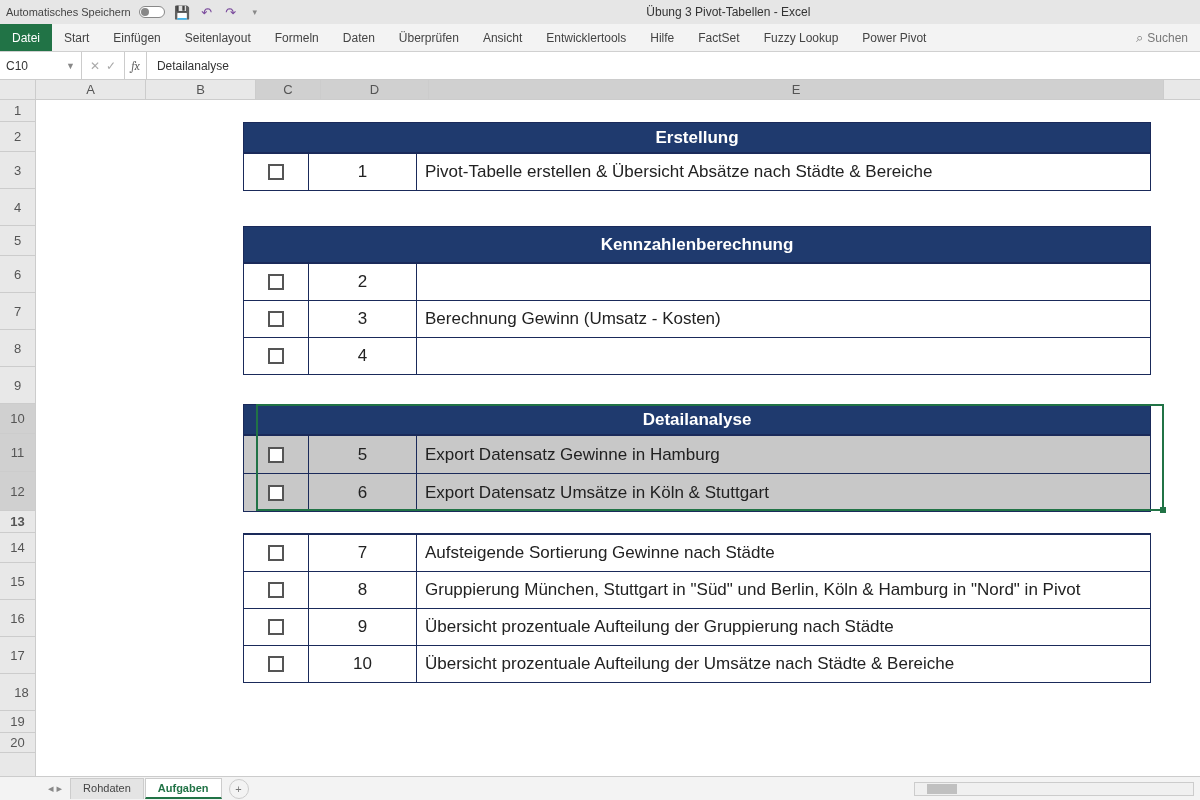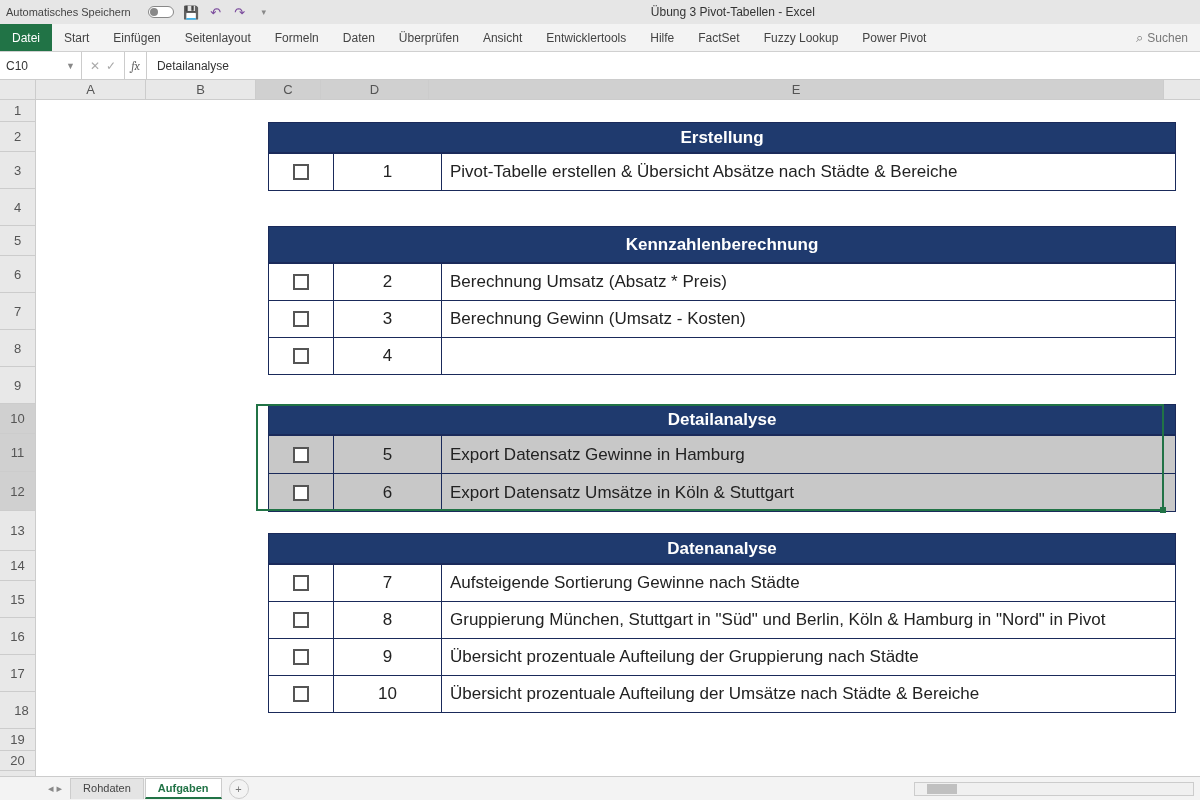--- a/index.html
+++ b/index.html
@@ -1,20 +1,20 @@
 <!DOCTYPE html>
 <html><head>
 <meta charset="utf-8">
 <style>
 * { margin: 0; padding: 0; box-sizing: border-box; font-family: 'Segoe UI', Tahoma, sans-serif; user-select: none; }
 body { background: #e6e6e6; width: 1200px; height: 800px; overflow: hidden; display: flex; flex-direction: column; }
 
 
 .titlebar { height: 24px; background: #e6e6e6; display: flex; align-items: center; padding: 0 6px; font-size: 11px; color: #444; }
-.autosave { display: flex; align-items: flex-start; gap: 17px; }
+.autosave { display: flex; align-items: flex-start; gap: 8px; }
 .toggle { width: 26px; height: 12px; border: 1px solid #888; border-radius: 6px; position: relative; background: #fff; }
 .toggle::after { content: ''; position: absolute; width: 8px; height: 8px; border-radius: 50%; background: #888; top: 1px; left: 1px; }
 .qat { display: flex; align-items: center; gap: 8px; margin-left: 10px; }
 .qat-icon { width: 16px; height: 16px; display: flex; align-items: center; justify-content: center; color: #7a4a9c; font-size: 13px; }
 .doc-title { flex: 1; text-align: center; font-size: 12px; color: #333; }
 
 
 .ribbon { height: 28px; background: #f3f3f3; display: flex; align-items: stretch; padding: 0; font-size: 12px; border-bottom: 1px solid #d0d0d0; }
 .ribbon-tab { padding: 8px 12px; display: flex; align-items: center; color: #444; cursor: pointer; }
 .ribbon-tab.active { background: #217346; color: #fff; }
@@ -42,21 +42,21 @@
 .colD { width: 108px; }
 .colE { width: 735px; }
 
 .gridbody { flex: 1; display: flex; overflow: hidden; }
 .rowheaders { width: 36px; background: #e8e8e8; border-right: 1px solid #ccc; }
 .rowh { border-bottom: 1px solid #ccc; display: flex; align-items: center; justify-content: center; font-size: 13px; color: #555; }
 .rowh.active { background: #d0d0d0; }
 .cells { position: relative; flex: 1; background: #fff; }
 
 
-.block { position: absolute; left: 232px; border: 1px solid #1a2a5a; }
+.block { position: absolute; left: 207px; border: 1px solid #1a2a5a; }
 .block-header { background: #1f3a6e; color: #fff; font-weight: 700; font-size: 17px; text-align: center; border-bottom: 1px solid #1a2a5a; display: flex; align-items: center; justify-content: center; }
 .task-row { display: flex; border-top: 1px solid #1a2a5a; background: #fff; }
 .task-row.sel { background: #c8c8c8; }
 .task-check { width: 65px; display: flex; align-items: center; justify-content: center; border-right: 1px solid #1a2a5a; }
 .checkbox { width: 16px; height: 16px; border: 2px solid #555; background: #fff; }
 .task-num { width: 108px; display: flex; align-items: center; justify-content: center; font-size: 17px; color: #222; border-right: 1px solid #1a2a5a; }
 .task-desc { flex: 1; display: flex; align-items: center; padding: 0 8px; font-size: 17px; color: #222; text-align: center; }
 
 
 .selection { position: absolute; border: 2px solid #217346; pointer-events: none; }
@@ -139,21 +139,21 @@
         <div class="rowh" style="height: 37px;">3</div>
         <div class="rowh" style="height: 37px;">4</div>
         <div class="rowh" style="height: 30px;">5</div>
         <div class="rowh" style="height: 37px;">6</div>
         <div class="rowh" style="height: 37px;">7</div>
         <div class="rowh" style="height: 37px;">8</div>
         <div class="rowh" style="height: 37px;">9</div>
         <div class="rowh active" style="height: 30px;">10</div>
         <div class="rowh active" style="height: 38px;">11</div>
         <div class="rowh active" style="height: 39px;">12</div>
-        <div class="rowh" style="height: 40px;">13</div>
+        <div class="rowh" style="height: 22px; font-weight: bold;">13</div>
         <div class="rowh" style="height: 30px;">14</div>
         <div class="rowh" style="height: 37px;">15</div>
         <div class="rowh" style="height: 37px;">16</div>
         <div class="rowh" style="height: 37px;">17</div>
         <div class="rowh" style="height: 37px; padding-left: 8px;">18</div>
         <div class="rowh" style="height: 22px;">19</div>
         <div class="rowh" style="height: 20px;">20</div>
       </div>
     <div class="cells" id="cells">
         <div class="block" style="top: 22px; width: 908px;">
@@ -166,21 +166,20 @@
             <div class="task-desc">Pivot-Tabelle erstellen &amp; Übersicht Absätze nach Städte &amp; Bereiche</div>
           </div>
         </div>
         <div class="block" style="top: 126px; width: 908px;">
           <div class="block-header" style="height: 36px;">Kennzahlenberechnung</div>
           <div class="task-row" style="height: 37px;">
             <div class="task-check">
               <div class="checkbox"></div>
             </div>
             <div class="task-num">2</div>
-            <div class="task-desc">Berechnung Umsatz (Absatz * Preis)</div>
           </div>
           <div class="task-row" style="height: 37px;">
             <div class="task-check">
               <div class="checkbox"></div>
             </div>
             <div class="task-num">3</div>
             <div class="task-desc">Berechnung Gewinn (Umsatz - Kosten)</div>
           </div>
           <div class="task-row" style="height: 37px;">
             <div class="task-check">
@@ -200,21 +199,20 @@
           </div>
           <div class="task-row sel" style="height: 38px;">
             <div class="task-check">
               <div class="checkbox"></div>
             </div>
             <div class="task-num">6</div>
             <div class="task-desc">Export Datensatz Umsätze in Köln &amp; Stuttgart</div>
           </div>
         </div>
         <div class="block" style="top: 433px; width: 908px;">
-          <div class="block-header" style="height: 30px;">Datenanalyse</div>
           <div class="task-row" style="height: 37px;">
             <div class="task-check">
               <div class="checkbox"></div>
             </div>
             <div class="task-num">7</div>
             <div class="task-desc">Aufsteigende Sortierung Gewinne nach Städte</div>
           </div>
           <div class="task-row" style="height: 37px;">
             <div class="task-check">
               <div class="checkbox"></div>

